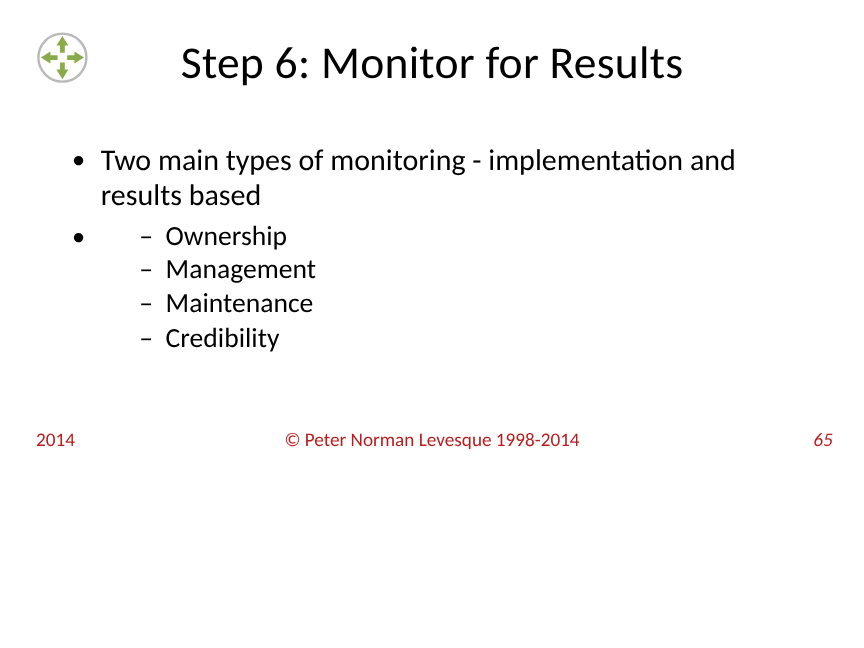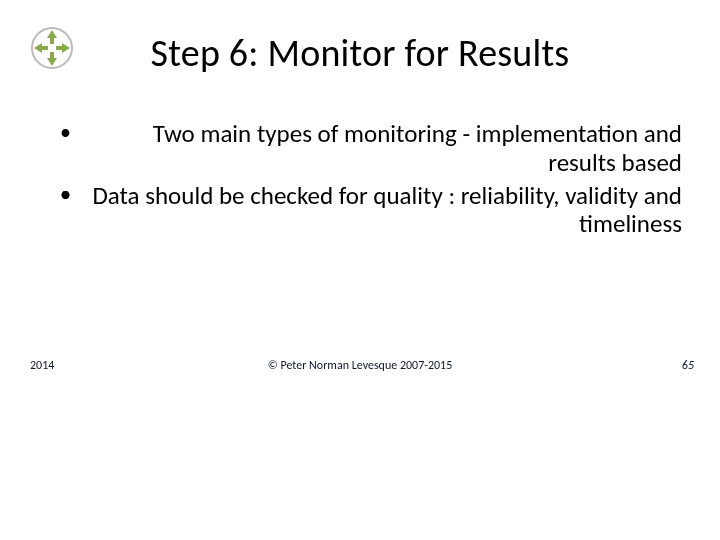--- a/index.html
+++ b/index.html
@@ -36,21 +36,20 @@
     font-weight: 400;
     letter-spacing: 0.2px;
   }
   .body {
     position: absolute;
     top: 120px;
     left: 56px;
     right: 38px;
     font-size: 25px;
     line-height: 1.15;
-    text-align: right;
   }
   ul.lvl1 {
     list-style: none;
     margin: 0;
     padding: 0;
   }
   ul.lvl1 > li {
     position: relative;
     padding-left: 28px;
     margin-bottom: 4px;
@@ -78,22 +77,22 @@
     position: absolute;
     left: 0;
     top: 0;
   }
   .footer {
     position: absolute;
     bottom: 14px;
     left: 0;
     right: 0;
     height: 20px;
-    font-size: 12px;
-    color: #0f172a;
+    font-size: 16px;
+    color: #b91c1c;
     margin-top: 40px;
   }
   .footer .left {
     position: absolute;
     left: 30px;
   }
   .footer .center {
     position: absolute;
     left: 0;
     right: 0;
@@ -129,24 +128,29 @@
       </g>
     </svg>
   </div>
 
   <div class="title">Step 6: Monitor for Results</div>
 
   <div class="body">
     <ul class="lvl1">
       <li>Two main types of monitoring  - implementation and results based</li>
       <li>
+        <ul class="lvl2">
+          <li>Ownership</li>
+          <li>Management</li>
+          <li>Maintenance</li>
+          <li>Credibility</li>
+        </ul>
       </li>
-      <li>Data should be checked for quality : reliability, validity and timeliness</li>
     </ul>
   </div>
 
   <div class="footer">
     <span class="left">2014</span>
-    <span class="center">© Peter Norman Levesque 2007-2015</span>
+    <span class="center">© Peter Norman Levesque 1998-2014</span>
     <span class="right">65</span>
   </div>
 
 </div>
 
 </body></html>

